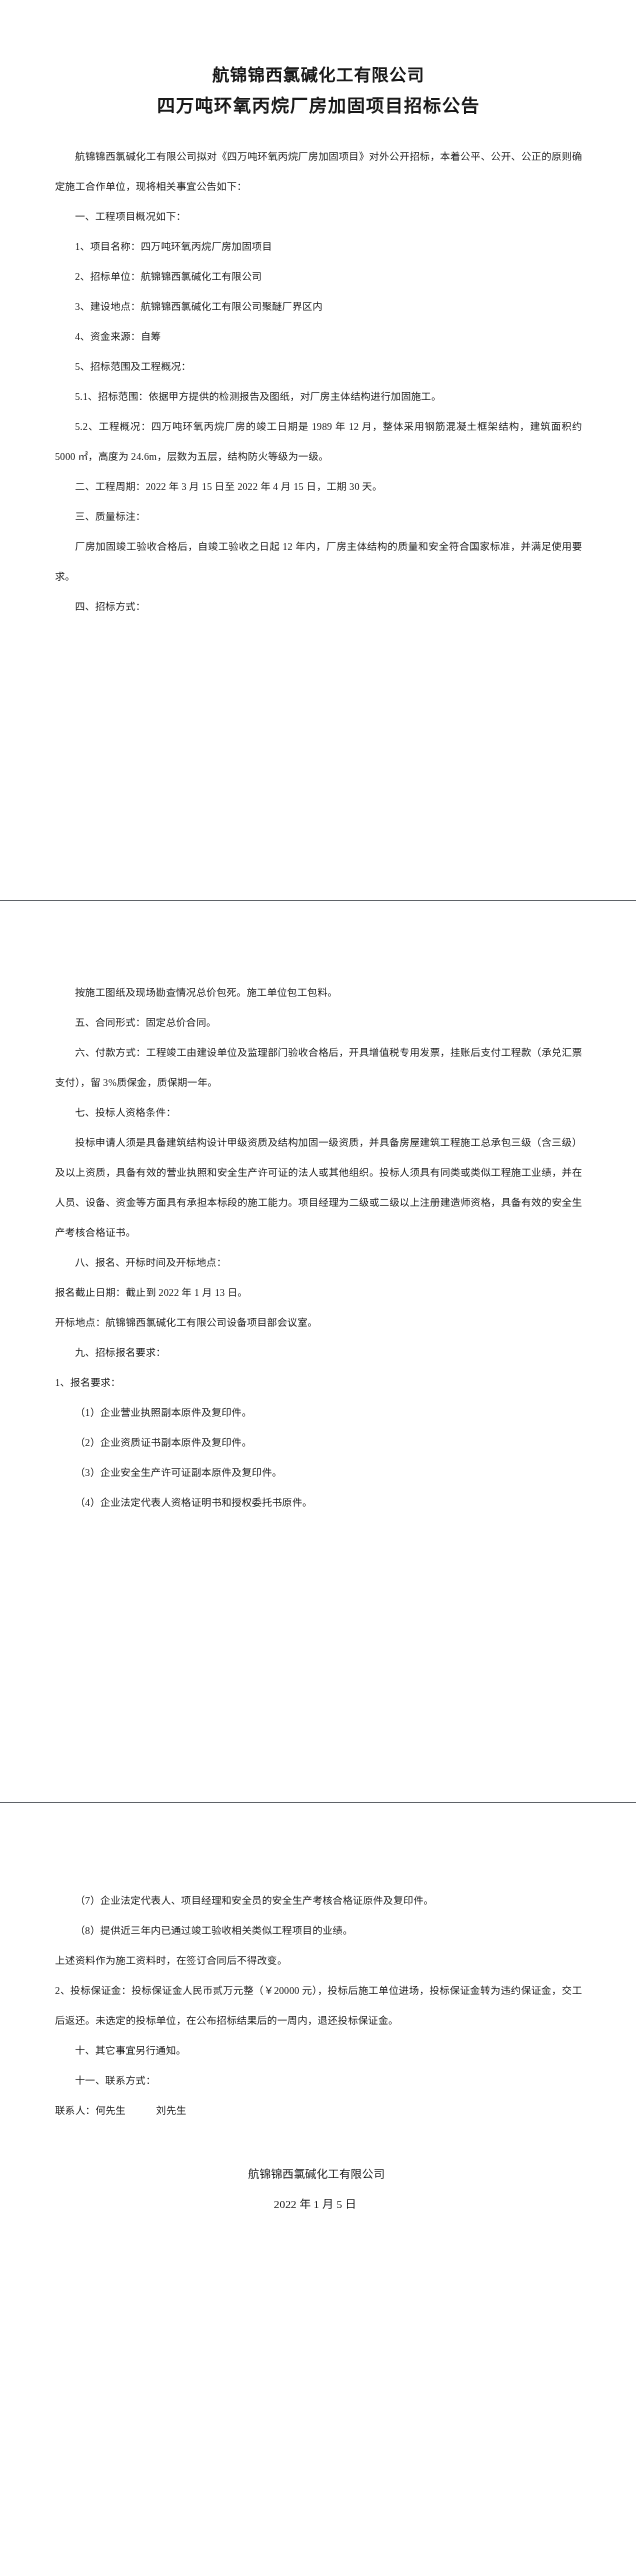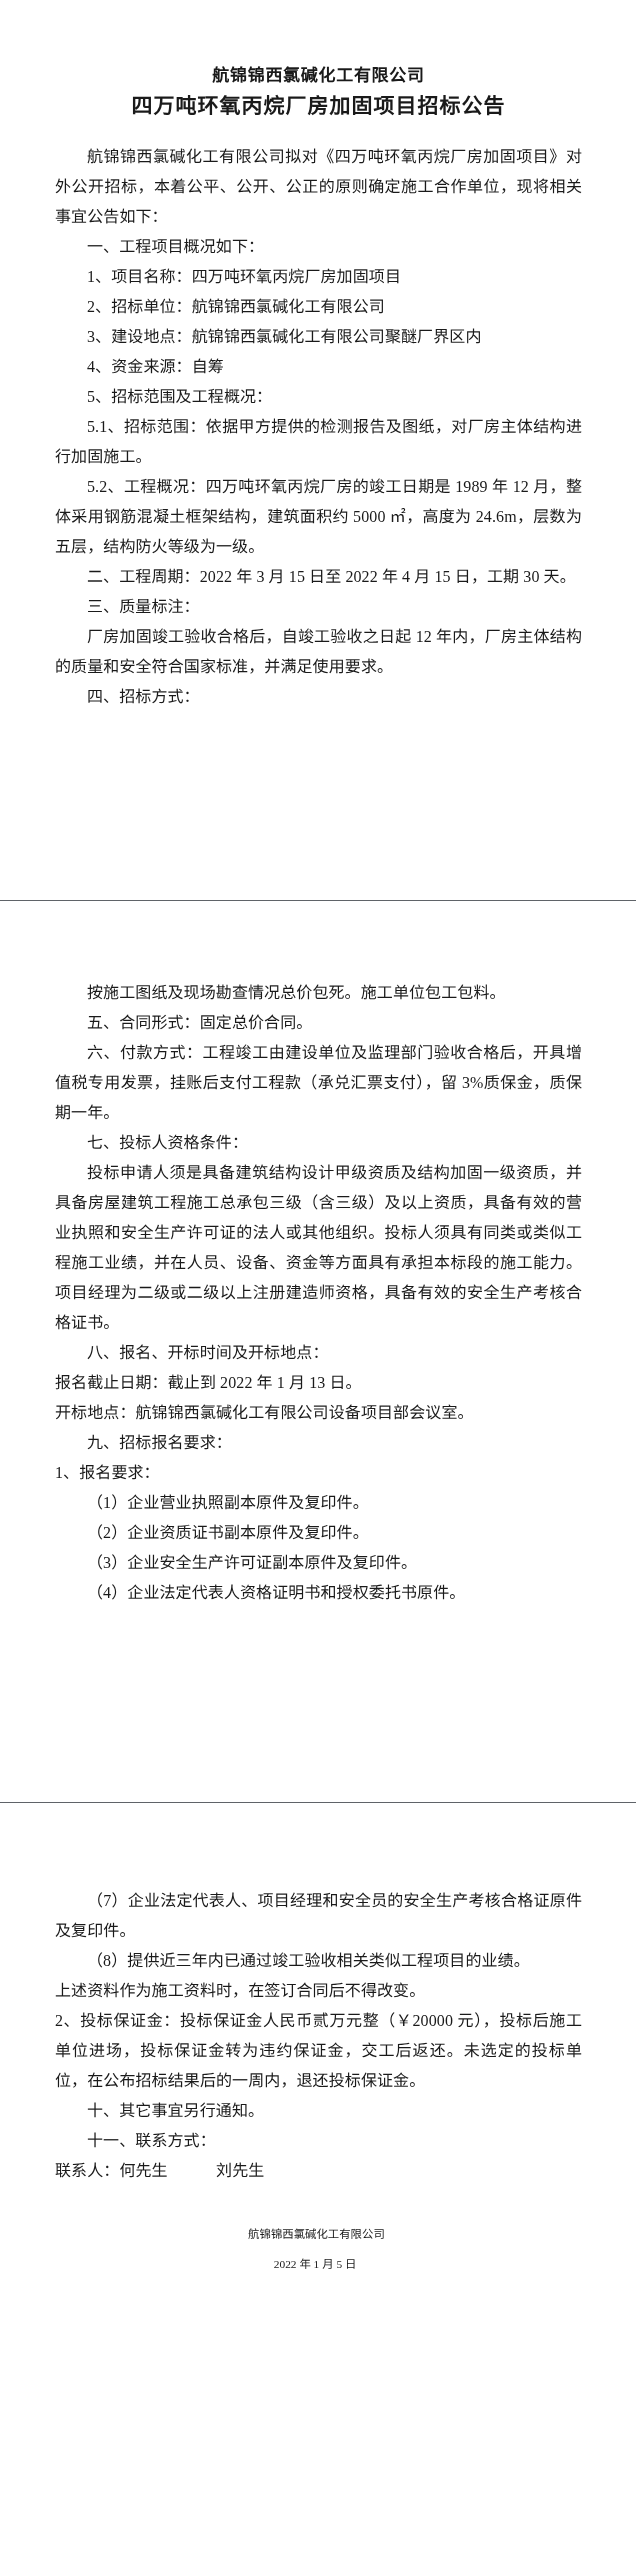--- a/index.html
+++ b/index.html
@@ -43,29 +43,29 @@
   .doc-title {
     text-align: center;
     font-weight: bold;
     font-size: 17px;
     line-height: 30px;
     letter-spacing: 0.7px;
     margin: 0;
     font-family: "Liberation Sans", "DejaVu Sans", sans-serif;
   }
   .doc-title .line2 {
-    font-size: 21px;
+    font-size: 18px;
     letter-spacing: 1px;
     display: block;
   }
   .title-gap { height: 20.7px; }
 
   p.para {
     margin: 0 0 0 0;
-    font-size: 16px;
+    font-size: 10px;
     line-height: 30px;
     text-align: justify;
     text-justify: inter-ideograph;
     letter-spacing: 0.1px;
   }
   p.indent { text-indent: 2em; }
   p.noindent { text-indent: 0; }
 
   .sig-block {
     margin-top: 33px;

